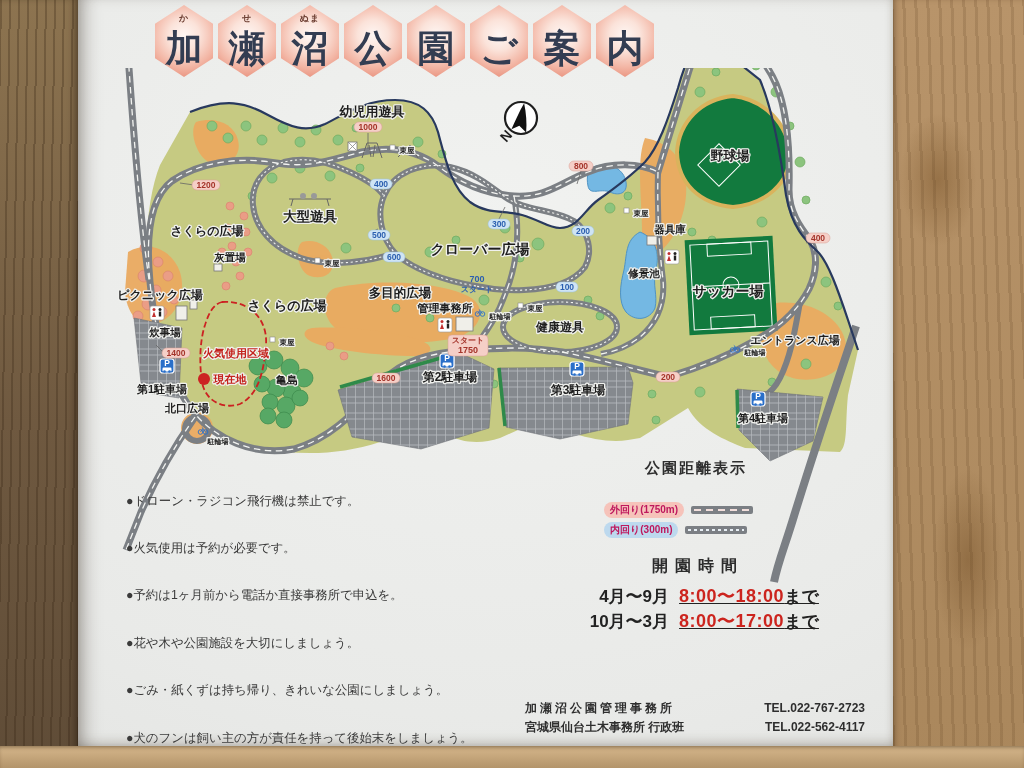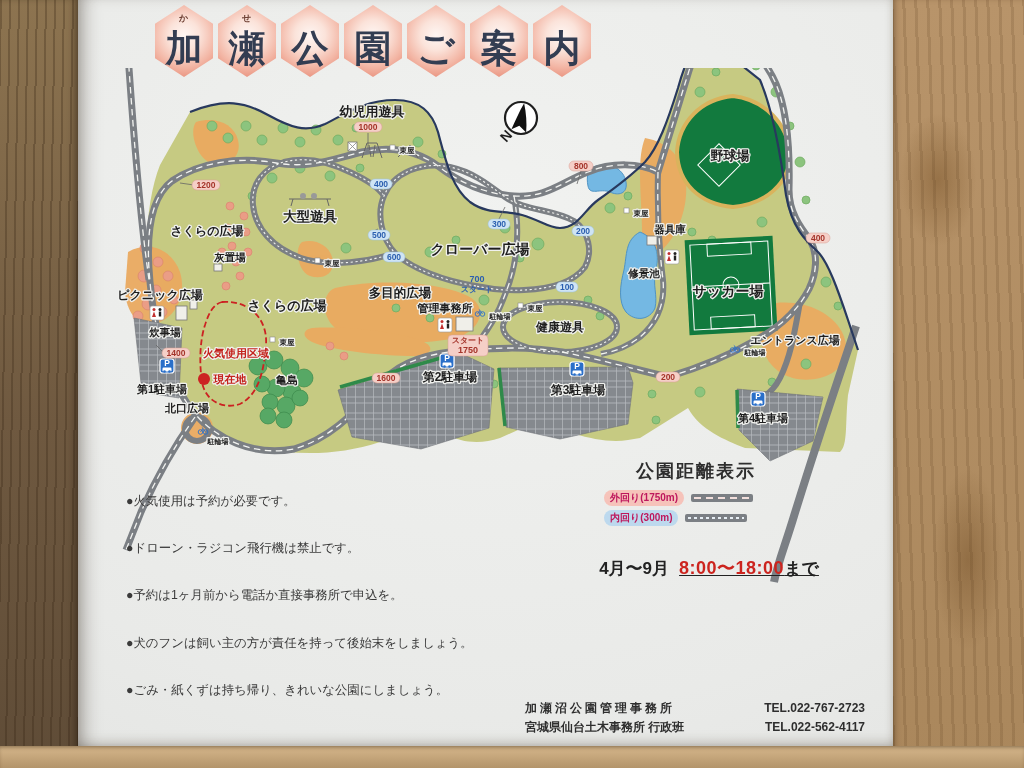--- a/index.html
+++ b/index.html
@@ -42,21 +42,21 @@
   .svgl.red{fill:#c4231d;}
   .btx{font-family:"Liberation Sans",sans-serif;font-weight:700;fill:#a4342a;text-anchor:middle;}
   .btx2{font-family:"Liberation Sans",sans-serif;font-weight:700;fill:#2b5fb0;text-anchor:middle;}
   .ptx{font-family:"Liberation Sans",sans-serif;font-weight:700;fill:#fff;text-anchor:middle;}
   
   .rules{position:absolute;left:48px;top:462px;width:486px;z-index:5;
     font-size:12.4px;line-height:15.8px;color:#3a3a3a;white-space:pre;}
   .rules div{height:15.8px;}
   
   .legend{position:absolute;left:518px;top:459px;width:200px;z-index:5;}
-  .lg-title{font-size:18px;font-weight:700;color:#2e2e2e;letter-spacing:2px;text-align:center;margin-bottom:7px;}
+  .lg-title{font-size:15px;font-weight:700;color:#2e2e2e;letter-spacing:2px;text-align:center;margin-bottom:24px;}
   .lg-row{display:flex;align-items:center;gap:7px;margin:4px 0 4px 8px;}
   .lg-pill{font-size:10px;font-weight:700;color:#be185d;padding:1px 6px;border-radius:9px;white-space:nowrap;}
   .lg-pill.outer{background:#f6c3ba;}
   .lg-pill.inner{background:#bdd9ee;}
   .lg-bar{width:62px;height:8px;border-radius:2px;background:#7b7f84;position:relative;}
   .lg-bar i{position:absolute;left:3px;right:3px;top:3px;height:2px;}
   .lg-bar.outer i{background:repeating-linear-gradient(90deg,#f2dfdc 0 7px,rgba(0,0,0,0) 7px 12px);}
   .lg-bar.inner i{background:repeating-linear-gradient(90deg,#e7eef4 0 3px,rgba(0,0,0,0) 3px 6px);}
   
   .hours{position:absolute;left:470px;top:556px;width:300px;text-align:center;z-index:5;}
@@ -79,20 +79,24 @@
 <div class="sign">
 
   <div class="hexrow">
     <div class="hex">
         <span class="furi">か</span>
         <span class="kanji">加</span>
       </div>
     <div class="hex">
         <span class="furi">せ</span>
         <span class="kanji">瀬</span>
+      </div>
+    <div class="hex">
+        <span class="furi">ぬま</span>
+        <span class="kanji">沼</span>
       </div>
     <div class="hex">
         <span class="furi"></span>
         <span class="kanji">公</span>
       </div>
     <div class="hex">
         <span class="furi"></span>
         <span class="kanji">園</span>
       </div>
     <div class="hex">
@@ -490,25 +494,26 @@
     </g>
 
     <g>
       <circle cx="521" cy="118" r="16" fill="#fff" stroke="#1e1e1e" stroke-width="2.2"></circle>
       <path d="M521,103 C525,112 528,122 529,131 L521,126 L514,131 C516,122 518,112 521,103 Z" fill="#111" transform="rotate(12 521 118)"></path>
       <text x="504" y="144" font-size="14" font-weight="700" fill="#1e1e1e" transform="rotate(-48 504 141)" style="font-family:'Liberation Sans',sans-serif">N</text>
     </g>
   </svg>
 
   <div class="rules">
+    <div>●ドローン・ラジコン飛行機は禁止です。</div>
     <div>●火気使用は予約が必要です。</div>
-    <div>●ドローン・ラジコン飛行機は禁止です。</div>
     <div>●予約は1ヶ月前から電話か直接事務所で申込を。</div>
+    <div>●花や木や公園施設を大切にしましょう。</div>
+    <div>●ごみ・紙くずは持ち帰り、きれいな公園にしましょう。</div>
     <div>●犬のフンは飼い主の方が責任を持って後始末をしましょう。</div>
-    <div>●ごみ・紙くずは持ち帰り、きれいな公園にしましょう。</div>
     
     
     
     
     
     
     
     
     
     
@@ -526,22 +531,26 @@
     </div>
     <div class="lg-row">
       <span class="lg-pill inner">内回り(300m)</span>
       <span class="lg-bar inner">
           <i></i>
         </span>
     </div>
   </div>
 
   <div class="hours">
+    <div class="h-title">開園時間</div>
     <div class="h-row">
       <span class="period">4月〜9月</span><span class="time">8:00〜18:00</span><span>まで</span>
+    </div>
+    <div class="h-row">
+      <span class="period">10月〜3月</span><span class="time">8:00〜17:00</span><span>まで</span>
     </div>
   </div>
 
   <div class="contact">
     <div class="c-row">
       <span class="c-name sp">加瀬沼公園管理事務所</span>
       <span class="c-tel">TEL.022-767-2723</span>
     </div>
     <div class="c-row">
       <span class="c-name">宮城県仙台土木事務所 行政班</span>

